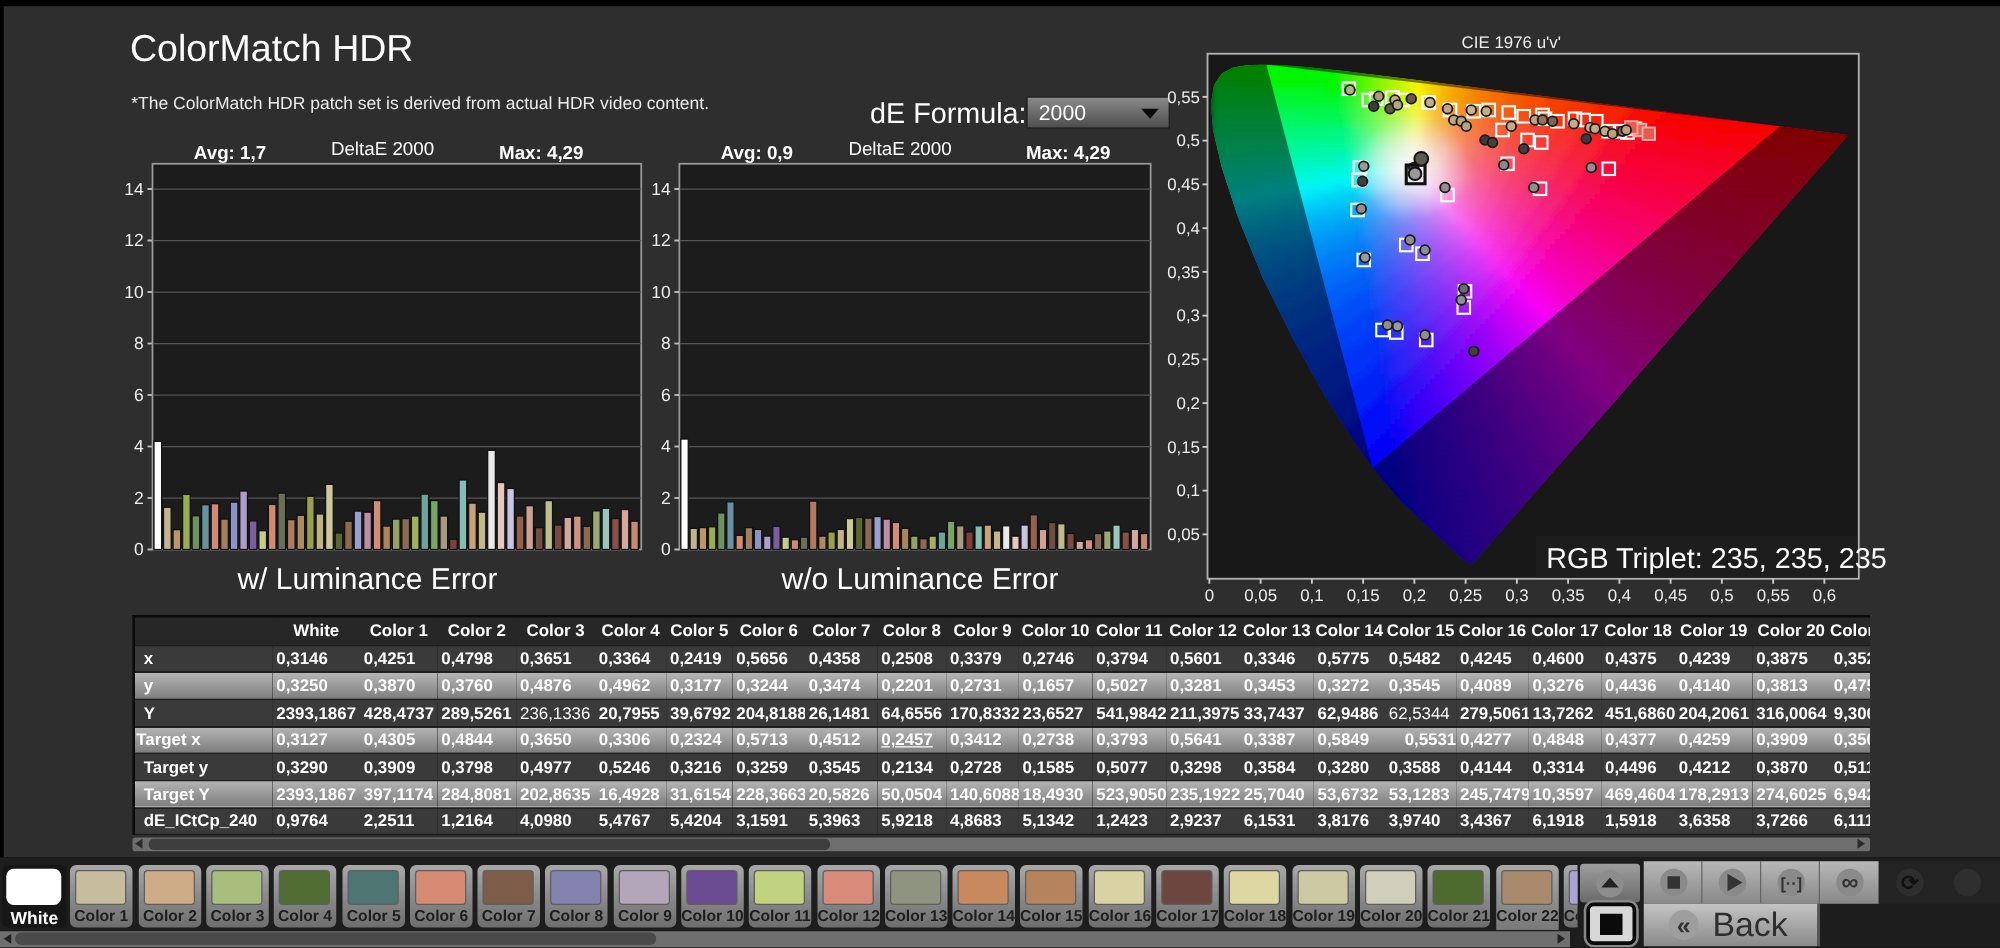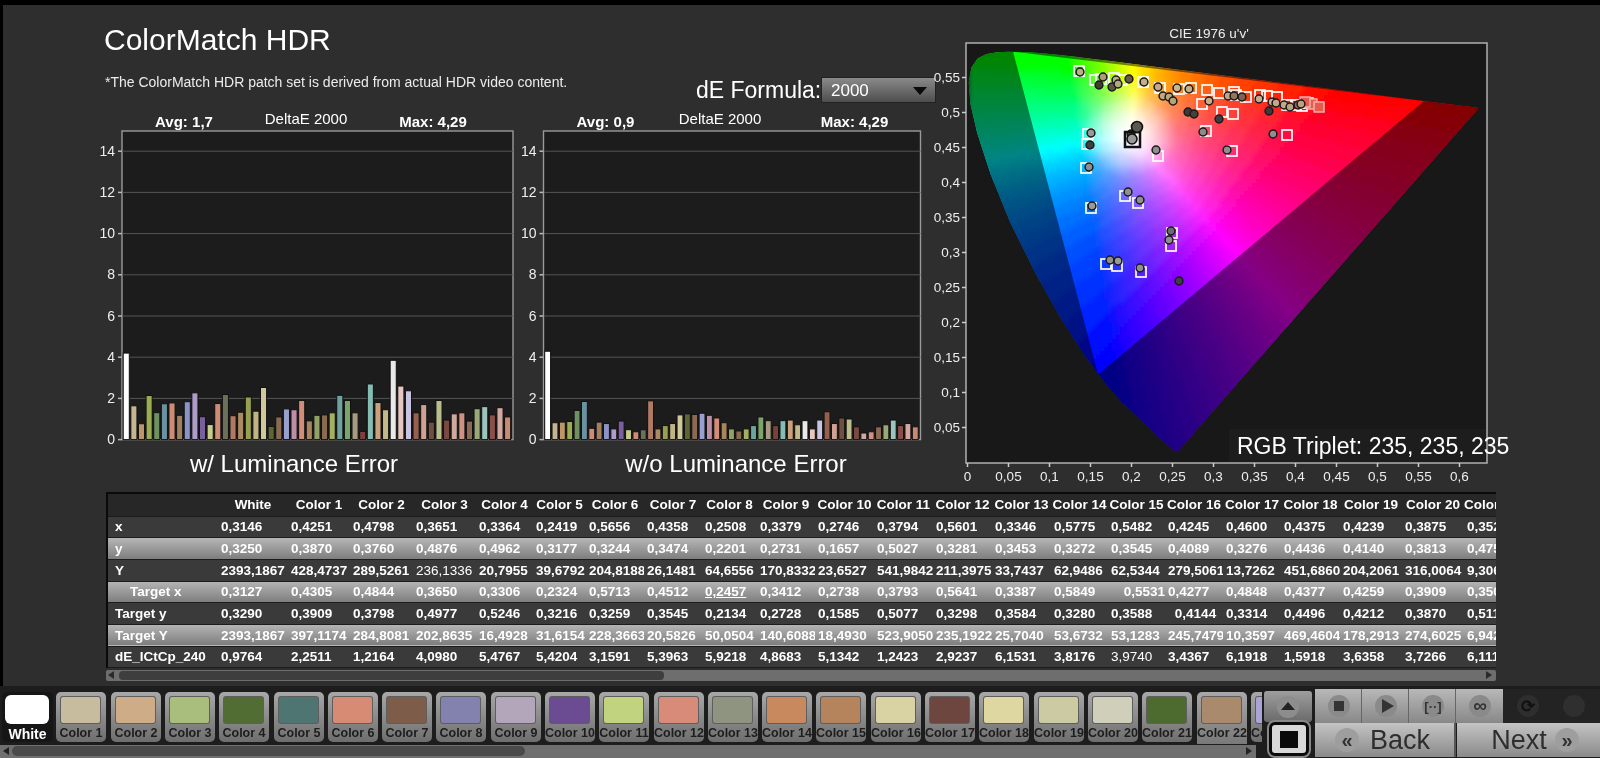--- a/index.html
+++ b/index.html
@@ -2841,30 +2841,30 @@
           <td style="font-weight:bold;padding-left:3px;">39,6792</td>
           <td style="font-weight:bold;padding-left:3px;">204,8188</td>
           <td style="font-weight:bold;padding-left:3px;">26,1481</td>
           <td style="font-weight:bold;padding-left:3px;">64,6556</td>
           <td style="font-weight:bold;padding-left:3px;">170,8332</td>
           <td style="font-weight:bold;padding-left:3px;">23,6527</td>
           <td style="font-weight:bold;padding-left:3px;">541,9842</td>
           <td style="font-weight:bold;padding-left:3px;">211,3975</td>
           <td style="font-weight:bold;padding-left:3px;">33,7437</td>
           <td style="font-weight:bold;padding-left:3px;">62,9486</td>
-          <td style="font-weight:bold;padding-left:3px;">62,5344</td>
+          <td style="font-weight:normal;padding-left:3px;">62,5344</td>
           <td style="font-weight:bold;padding-left:3px;">279,5061</td>
           <td style="font-weight:bold;padding-left:3px;margin-left:36px;">13,7262</td>
           <td style="font-weight:bold;padding-left:3px;">451,6860</td>
           <td style="font-weight:bold;padding-left:3px;">204,2061</td>
           <td style="font-weight:bold;padding-left:3px;">316,0064</td>
           <td style="font-weight:bold;padding-left:3px;">9,3064</td>
         </tr>
 <tr style="height:21.7px;background:linear-gradient(#b6b6b6,#7e7e7e);">
-          <td style="font-weight:bold;padding-left:22px;">Target x</td>
+          <td style="font-weight:bold;padding-left:1px;">Target x</td>
           <td style="font-weight:bold;padding-left:3px;">0,3127</td>
           <td style="font-weight:bold;padding-left:3px;">0,4305</td>
           <td style="font-weight:bold;padding-left:3px;">0,4844</td>
           <td style="font-weight:bold;padding-left:3px;">0,3650</td>
           <td style="font-weight:bold;padding-left:3px;">0,3306</td>
           <td style="font-weight:bold;padding-left:3px;">0,2324</td>
           <td style="font-weight:bold;padding-left:3px;">0,5713</td>
           <td style="font-weight:bold;padding-left:3px;">0,4512</td>
           <td style="font-weight:bold;padding-left:3px;text-decoration:underline;">0,2457</td>
           <td style="font-weight:bold;padding-left:3px;">0,3412</td>
@@ -2892,21 +2892,21 @@
           <td style="font-weight:bold;padding-left:3px;">0,3259</td>
           <td style="font-weight:bold;padding-left:3px;">0,3545</td>
           <td style="font-weight:bold;padding-left:3px;">0,2134</td>
           <td style="font-weight:bold;padding-left:3px;">0,2728</td>
           <td style="font-weight:bold;padding-left:3px;">0,1585</td>
           <td style="font-weight:bold;padding-left:3px;">0,5077</td>
           <td style="font-weight:bold;padding-left:3px;">0,3298</td>
           <td style="font-weight:bold;padding-left:3px;">0,3584</td>
           <td style="font-weight:bold;padding-left:3px;">0,3280</td>
           <td style="font-weight:bold;padding-left:3px;">0,3588</td>
-          <td style="font-weight:bold;padding-left:3px;text-align:center;">0,4144</td>
+          <td style="font-weight:bold;padding-left:3px;">0,4144</td>
           <td style="font-weight:bold;padding-left:3px;">0,3314</td>
           <td style="font-weight:bold;padding-left:3px;">0,4496</td>
           <td style="font-weight:bold;padding-left:3px;">0,4212</td>
           <td style="font-weight:bold;padding-left:3px;">0,3870</td>
           <td style="font-weight:bold;padding-left:3px;">0,5114</td>
         </tr>
 <tr style="height:21.7px;background:linear-gradient(#b6b6b6,#7e7e7e);">
           <td style="font-weight:bold;padding-left:7px;">Target Y</td>
           <td style="font-weight:bold;padding-left:3px;">2393,1867</td>
           <td style="font-weight:bold;padding-left:3px;">397,1174</td>
@@ -2941,21 +2941,21 @@
           <td style="font-weight:bold;padding-left:3px;">5,4204</td>
           <td style="font-weight:bold;padding-left:3px;">3,1591</td>
           <td style="font-weight:bold;padding-left:3px;">5,3963</td>
           <td style="font-weight:bold;padding-left:3px;">5,9218</td>
           <td style="font-weight:bold;padding-left:3px;">4,8683</td>
           <td style="font-weight:bold;padding-left:3px;">5,1342</td>
           <td style="font-weight:bold;padding-left:3px;">1,2423</td>
           <td style="font-weight:bold;padding-left:3px;">2,9237</td>
           <td style="font-weight:bold;padding-left:3px;">6,1531</td>
           <td style="font-weight:bold;padding-left:3px;">3,8176</td>
-          <td style="font-weight:normal;padding-left:3px;">3,9740</td>
+          <td style="font-weight:bold;padding-left:3px;">3,9740</td>
           <td style="font-weight:bold;padding-left:3px;">3,4367</td>
           <td style="font-weight:bold;padding-left:3px;">6,1918</td>
           <td style="font-weight:bold;padding-left:3px;">1,5918</td>
           <td style="font-weight:bold;padding-left:3px;">3,6358</td>
           <td style="font-weight:bold;padding-left:3px;">3,7266</td>
           <td style="font-weight:bold;padding-left:3px;">6,1113</td>
         </tr>
       </tbody>
     </table>
 </div>
@@ -3102,19 +3102,12 @@
 </svg>
 </div>
 
 <div class="abs" style="left:1315px;top:37px;width:141px;height:34px;background:linear-gradient(#c4c4c4,#8a8a8a);border-right:2px solid #555;">
 <svg width="139" height="34">
 <circle cx="32" cy="17" r="12" fill="#9e9e9e"></circle>
 <text x="32" y="24" font-size="20" font-weight="bold" fill="#333" text-anchor="middle">«</text>
 <text x="85" y="26" font-size="27" fill="#2e2e2e" text-anchor="middle">Back</text>
 </svg>
 </div>
-<div class="abs" style="left:1457px;top:37px;width:143px;height:34px;background:linear-gradient(#c4c4c4,#8a8a8a);">
-<svg width="143" height="34">
-<text x="62" y="26" font-size="27" fill="#2e2e2e" text-anchor="middle">Next</text>
-<circle cx="110" cy="17" r="12" fill="#9e9e9e"></circle>
-<text x="110" y="24" font-size="20" font-weight="bold" fill="#333" text-anchor="middle">»</text>
-</svg>
-</div>
 </div>
 </body></html>

